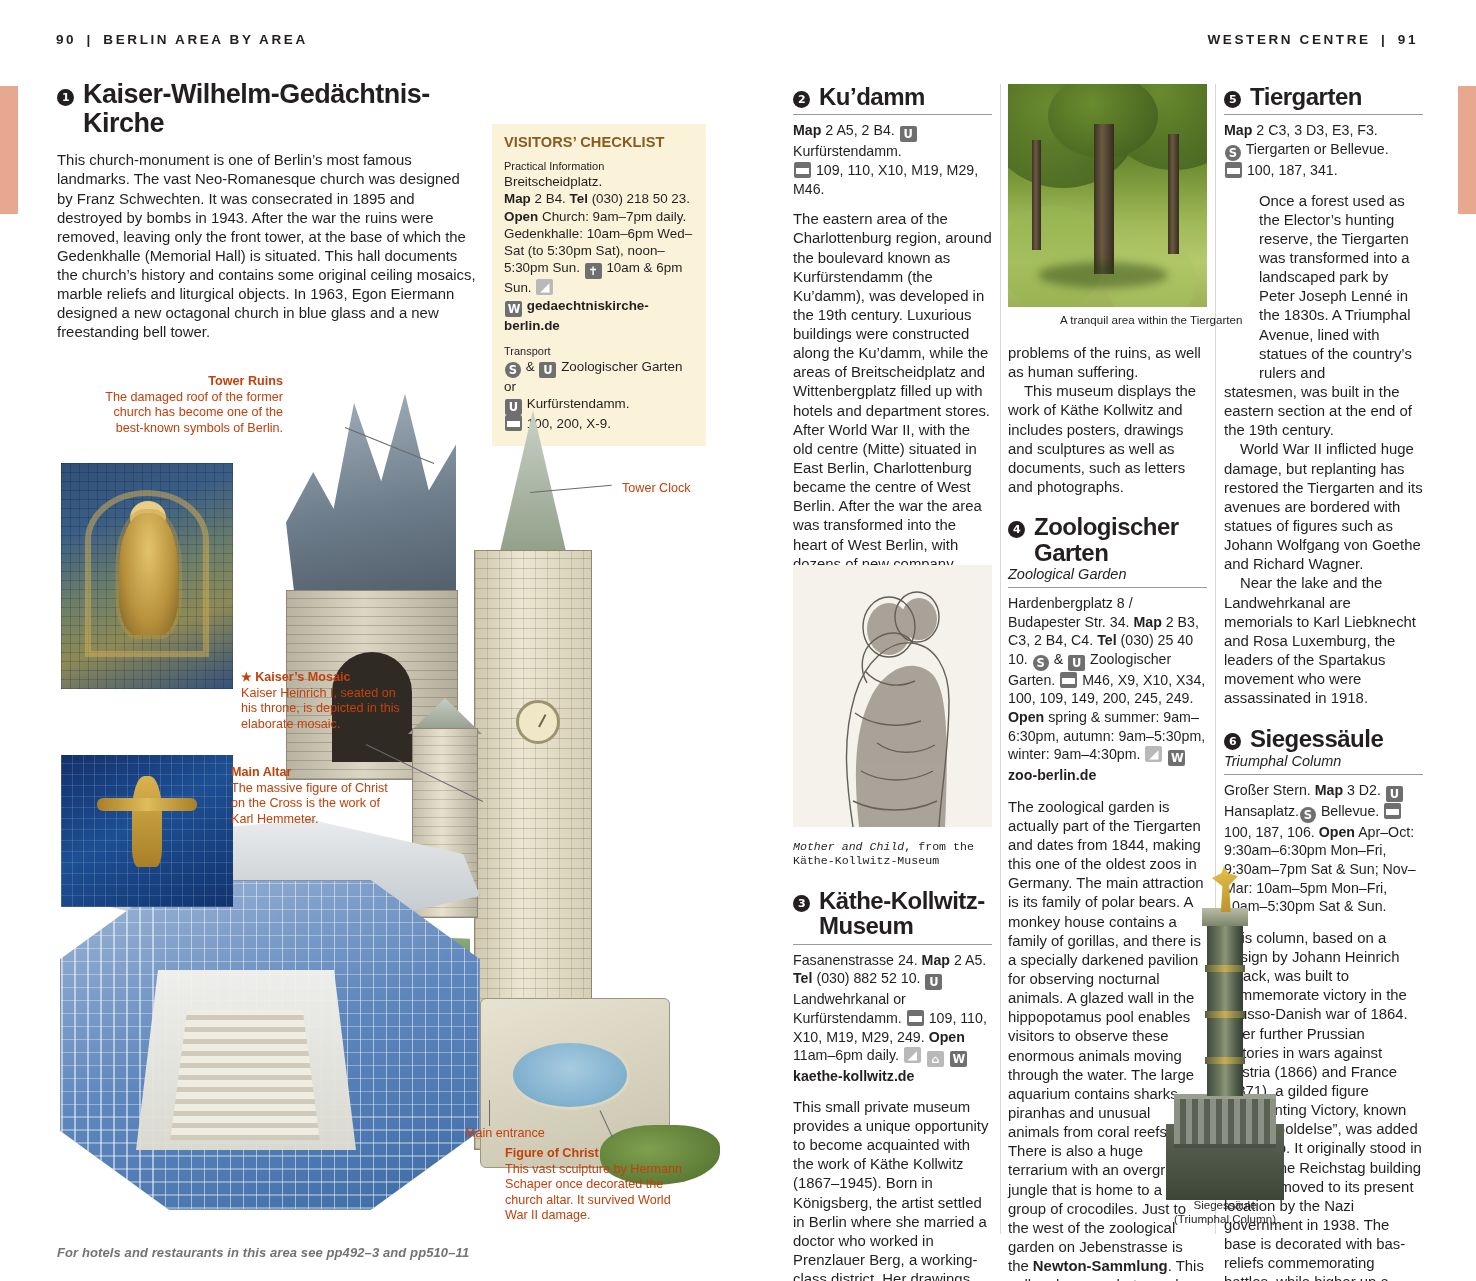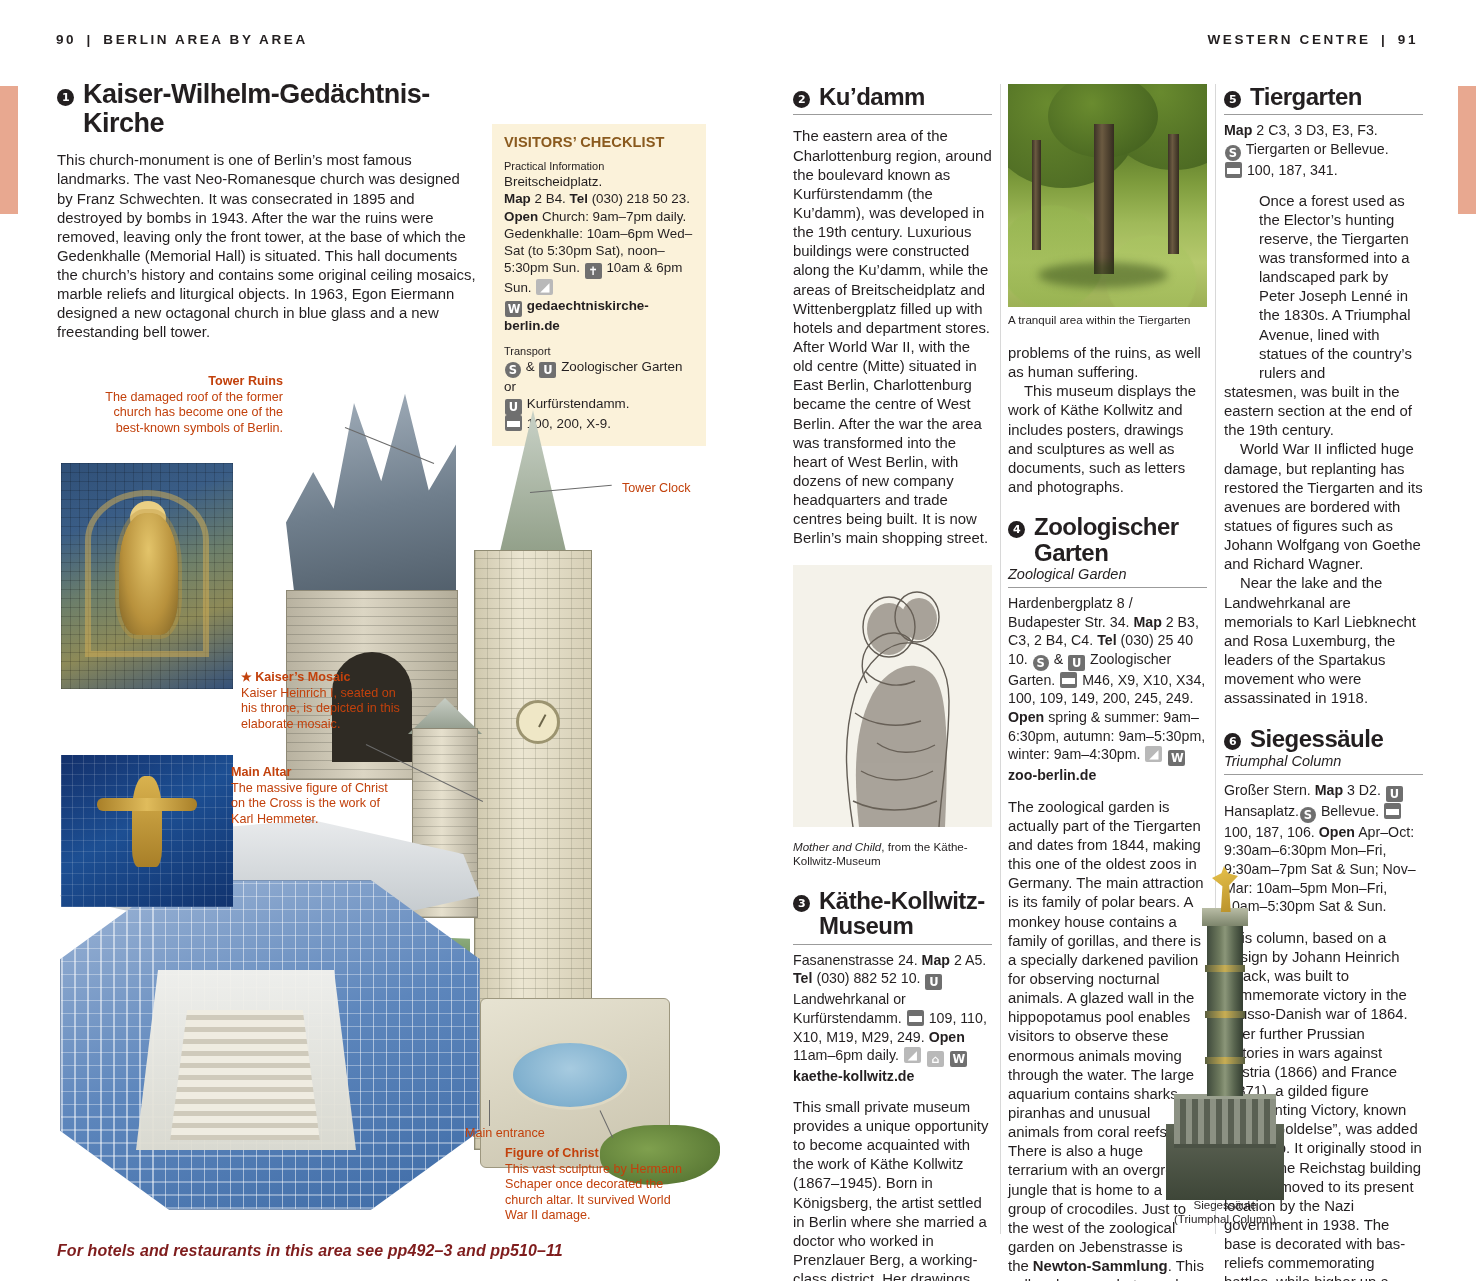--- a/index.html
+++ b/index.html
@@ -30,22 +30,22 @@
     letter-spacing: 2.6px; color: #231f20;
     white-space: nowrap;
   }
   .runhead-left  { left: 56px; }
   .runhead-right { right: 58px; }
   .runhead .sep { display: inline-block; padding: 0 4px; }
   .runhead .folio { letter-spacing: 2.6px; }
 
   .footer-note {
     position: absolute; left: 57px; bottom: 21px;
-    font-size: 16px; font-style: italic; font-weight: bold;
-    color: #7f1d1d; letter-spacing: .1px;
+    font-size: 13px; font-style: italic; font-weight: bold;
+    color: #737373; letter-spacing: .1px;
   }
 
   
   .sighead {
     font-size: 27px; font-weight: bold; color: #231f20;
     letter-spacing: -0.5px; line-height: 1.06;
     display: flex; align-items: flex-start; gap: 9px;
   }
   .bullet {
     display: inline-flex; align-items: center; justify-content: center;
@@ -479,20 +479,28 @@
     <b>Figure of Christ</b><br>
     <span>This vast sculpture by Hermann Schaper once decorated the church altar. It survived World War II damage.</span>
   </div>
 
   <div class="col col-2">
     <div class="sighead" style="font-size:24px;">
       <span class="bullet" style="margin-top:7px;">2</span>
       <span>Ku’damm</span>
     </div>
     <hr class="rule">
+    <div class="meta">
+      <b>Map</b>
+      <span>2 A5, 2 B4.</span>
+      <span class="ic ic-u">U</span>
+      <span>Kurfürstendamm.</span><br>
+      <span class="ic ic-bus"></span>
+      <span>109, 110, X10, M19, M29, M46.</span>
+    </div>
     <div class="body" style="margin-top:12px;">The eastern area of the Charlottenburg region, around the boulevard known as Kurfürstendamm (the Ku’damm), was developed in the 19th century. Luxurious buildings were constructed along the Ku’damm, while the areas of Breitscheidplatz and Wittenbergplatz filled up with hotels and department stores. After World War II, with the old centre (Mitte) situated in East Berlin, Charlottenburg became the centre of West Berlin. After the war the area was transformed into the heart of West Berlin, with dozens of new company headquarters and trade centres being built. It is now Berlin’s main shopping street.</div>
   </div>
 
   <div class="photo photo-kollwitz">
     <svg width="199" height="262" viewBox="0 0 199 262">
       <rect width="199" height="262" fill="#f4f2ea"></rect>
       <g fill="none" stroke="#4a443c" stroke-width="1.4" opacity="0.85">
         <path d="M60 262 C52 210 50 170 62 130 C72 96 96 76 118 78 C142 80 156 104 156 136 C156 186 148 226 146 262"></path>
         <path d="M74 118 C66 104 68 86 80 76 C94 64 112 66 120 78"></path>
         <ellipse cx="96" cy="62" rx="26" ry="30"></ellipse>
@@ -503,21 +511,21 @@
         <path d="M68 206 C88 218 118 218 140 206"></path>
         <path d="M60 236 C84 248 118 248 144 236"></path>
       </g>
       <g fill="#6b6258" opacity="0.55">
         <ellipse cx="96" cy="64" rx="22" ry="26"></ellipse>
         <ellipse cx="126" cy="54" rx="18" ry="21"></ellipse>
         <path d="M66 262 C60 206 62 164 78 132 C92 104 118 92 138 108 C154 122 156 170 152 262 Z"></path>
       </g>
     </svg>
   </div>
-  <div class="caption" style="position:absolute; left:793px; top:840px; width:199px;">
+  <div class="caption" style="position:absolute; left:793px; top:840px; width:199px;font-family:Liberation Mono, monospace;">
     <i>Mother and Child</i><span>, from the Käthe-Kollwitz-Museum</span>
   </div>
 
   <div class="col" style="left:793px; top:888px; width:199px;">
     <div class="sighead" style="font-size:24px;">
       <span class="bullet" style="margin-top:7px;">3</span>
       <span>Käthe-Kollwitz-Museum</span>
     </div>
     <hr class="rule">
     <div class="meta">
@@ -542,21 +550,21 @@
 
   <div class="photo photo-tiergarten">
     <div class="tg-leaf" style="left:-20px; top:-26px; width:150px; height:130px;"></div>
     <div class="tg-leaf" style="left:96px; top:-34px; width:140px; height:120px;"></div>
     <div class="tg-leaf" style="left:40px; top:-10px; width:110px; height:84px;"></div>
     <div class="tg-trunk" style="left:86px; top:40px; width:20px; height:150px;"></div>
     <div class="tg-trunk" style="left:24px; top:56px; width:9px; height:110px;"></div>
     <div class="tg-trunk" style="left:160px; top:50px; width:11px; height:120px;"></div>
     <div class="tg-shadow" style="left:30px; top:178px; width:130px; height:26px;"></div>
   </div>
-  <div class="caption" style="position:absolute; left:1008px; top:313px; width:199px;">A tranquil area within the Tiergarten</div>
+  <div class="caption" style="position:absolute; left:1060px; top:313px; width:199px;">A tranquil area within the Tiergarten</div>
 
   <div class="col" style="left:1008px; top:344px; width:199px;">
     <div class="body">problems of the ruins, as well as human suffering.</div>
     <div class="body" style="text-indent:16px;">This museum displays the work of Käthe Kollwitz and includes posters, drawings and sculptures as well as documents, such as letters and photographs.</div>
 
     <div class="sighead" style="font-size:24px; margin-top:17px;">
       <span class="bullet" style="margin-top:7px;">4</span>
       <span>Zoologischer Garten</span>
     </div>
     <div class="subhead-it">Zoological Garden</div>

